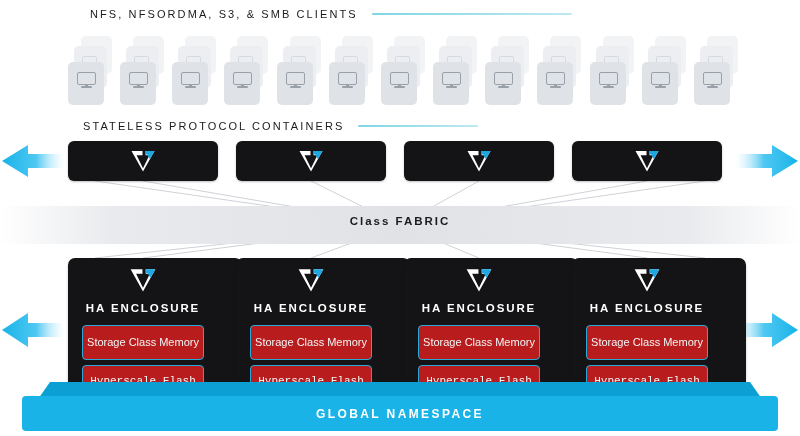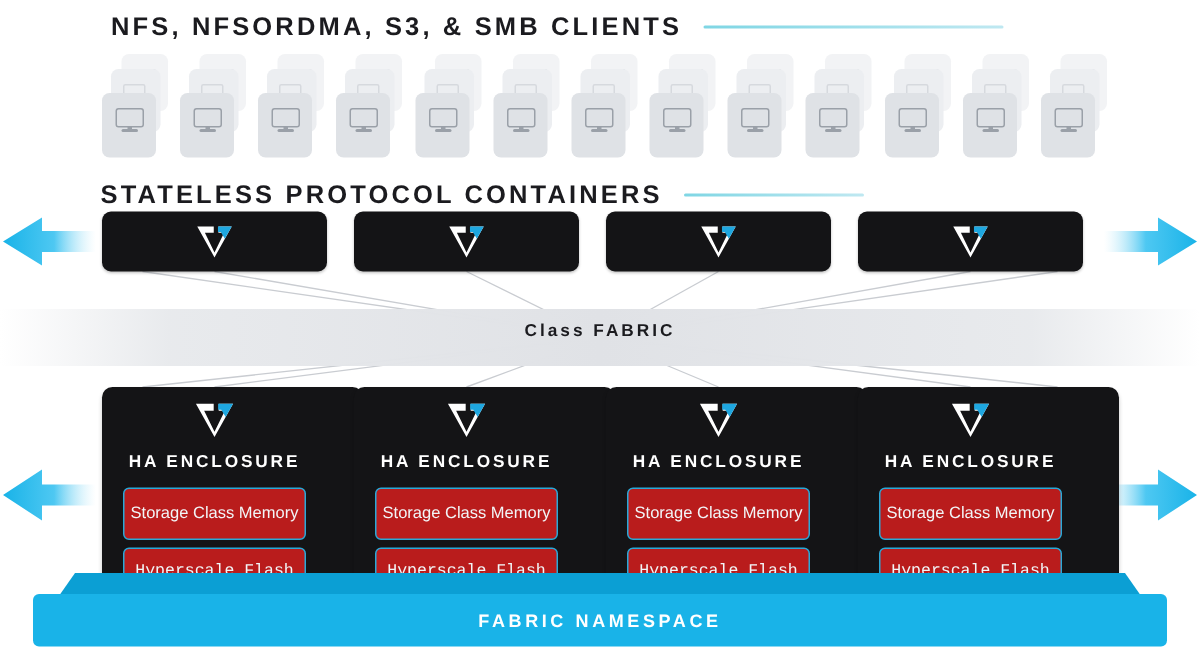--- a/index.html
+++ b/index.html
@@ -12,25 +12,26 @@
   }
   .stage{position:absolute;inset:0;width:800px;height:436px;}
 
   
   .sec-head{
     position:absolute;
     display:flex;align-items:center;
     white-space:nowrap;
   }
   .sec-head .txt{
-    font-size:17px;
-    font-weight:bold;
+    font-size:11px;
+    font-weight:normal;
     letter-spacing:2.1px;
     color:#1b1b1f;
     text-transform:uppercase;
+    margin-left:16px;
   }
   .sec-head .rule{
     height:2px;
     margin-left:14px;
     background:linear-gradient(to right,#7fd6e4,#bfe8f1);
     border-radius:1px;
   }
   #head-clients{left:74px;top:8px;}
   #head-clients .rule{width:200px;}
   #head-containers{left:67px;top:120px;}
@@ -443,16 +444,16 @@
         </svg>
       </div>
       <div class="ha-title">HA ENCLOSURE</div>
       <div class="ha-tier t1">Storage Class Memory</div>
       <div class="ha-tier t2">Hyperscale Flash</div>
     </div>
   </div>
 
   <div class="gns-top"></div>
   <div class="gns-bar">
-    <span class="gns-label">FABRIC NAMESPACE</span>
+    <span class="gns-label">GLOBAL NAMESPACE</span>
   </div>
 
 </div>
 
 </body></html>

